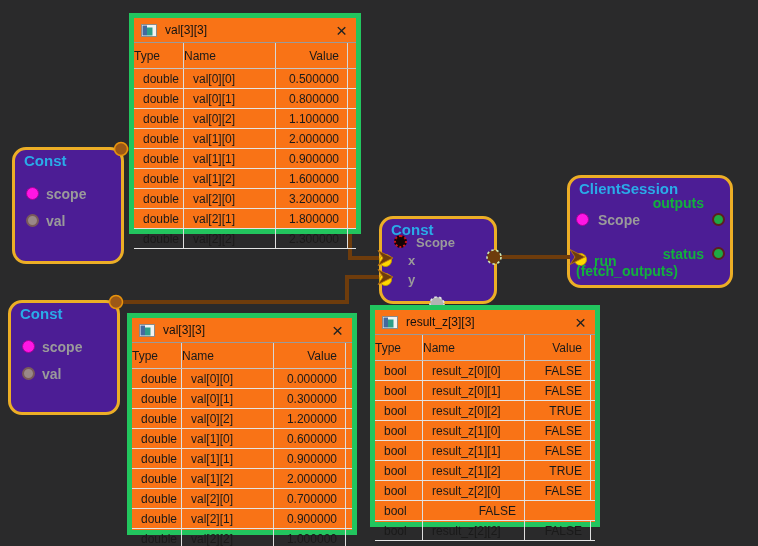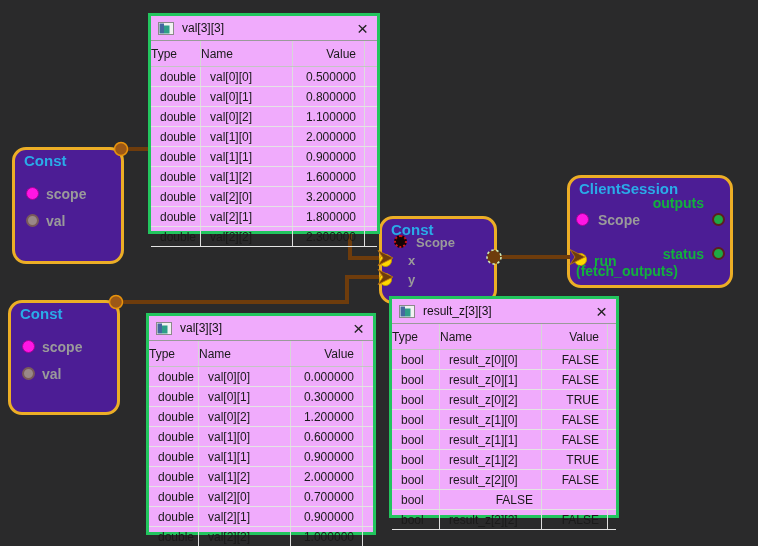--- a/index.html
+++ b/index.html
@@ -16,22 +16,22 @@
   .grayval{background:#998888;border:2px solid #7a5a5a;}
   .blackdot{background:#140404;border:2px dotted #cf1414;}
   .yellow{background:#ffd800;border:1px solid #c79e00;}
   .greenp{background:#1fa844;border:2px solid #5d1f1f;}
   .green-text{color:#12b13c !important;}
 
   
   .wires{position:absolute;left:0;top:0;z-index:5;pointer-events:none;}
 
   
-  .window{position:absolute;box-sizing:border-box;background:#f0abfc;border:3px solid #22c55e;
-          z-index:10;font-size:12px;color:#1a1a1a;margin-left:19px;}
+  .window{position:absolute;box-sizing:border-box;background:#f97316;border:5px solid #22c55e;
+          z-index:10;font-size:12px;color:#1a1a1a;}
   .titlebar{height:24px;display:flex;align-items:center;padding:0 7px;border-bottom:1px solid #9a9a9a;}
   .wicon{width:16px;height:13px;margin-right:8px;flex:0 0 auto;}
   .wtitle{flex:1;font-size:12px;color:#111;}
   .wclose{font-size:19px;line-height:19px;color:#222;padding:0 2px;cursor:default;}
   .thead{display:grid;grid-template-columns:50px 92px 72px 1fr;height:25px;border-bottom:1px solid #c4c4c4;}
   .hc{display:flex;align-items:center;border-right:1px solid #d6d6d6;box-sizing:border-box;}
   .hc.c2{justify-content:flex-end;padding-right:8px;padding-left:0;}
   .hc.c3{border-right:none;}
   .tbody{position:relative;}
   .trow{display:grid;grid-template-columns:50px 92px 72px 1fr;height:19px;border-bottom:1px solid #e4e4e4;}
@@ -245,21 +245,21 @@
         </div>
         <div class="trow">
           <div class="tcell c0">double</div>
           <div class="tcell c1">val[2][2]</div>
           <div class="tcell c2">1.000000</div>
           <div class="tcell c3"></div>
         </div>
       </div>
   </div>
 
-  <div class="window res" style="left:370px;top:296px;width:230px;height:222px;">
+  <div class="window res" style="left:370px;top:305px;width:230px;height:222px;">
     <div class="titlebar">
       <svg class="wicon" viewBox="0 0 16 13">
         <rect x="0.5" y="0.5" width="15" height="12" fill="#f2f2f2" stroke="#8a8a8a"></rect>
         <rect x="1.5" y="1.5" width="4.5" height="10" fill="#44699e"></rect>
         <rect x="6" y="3.5" width="5.5" height="8" fill="#2f9e88"></rect>
       </svg>
       <span class="wtitle">result_z[3][3]</span>
       <span class="wclose">×</span>
     </div>
     <div class="thead">

